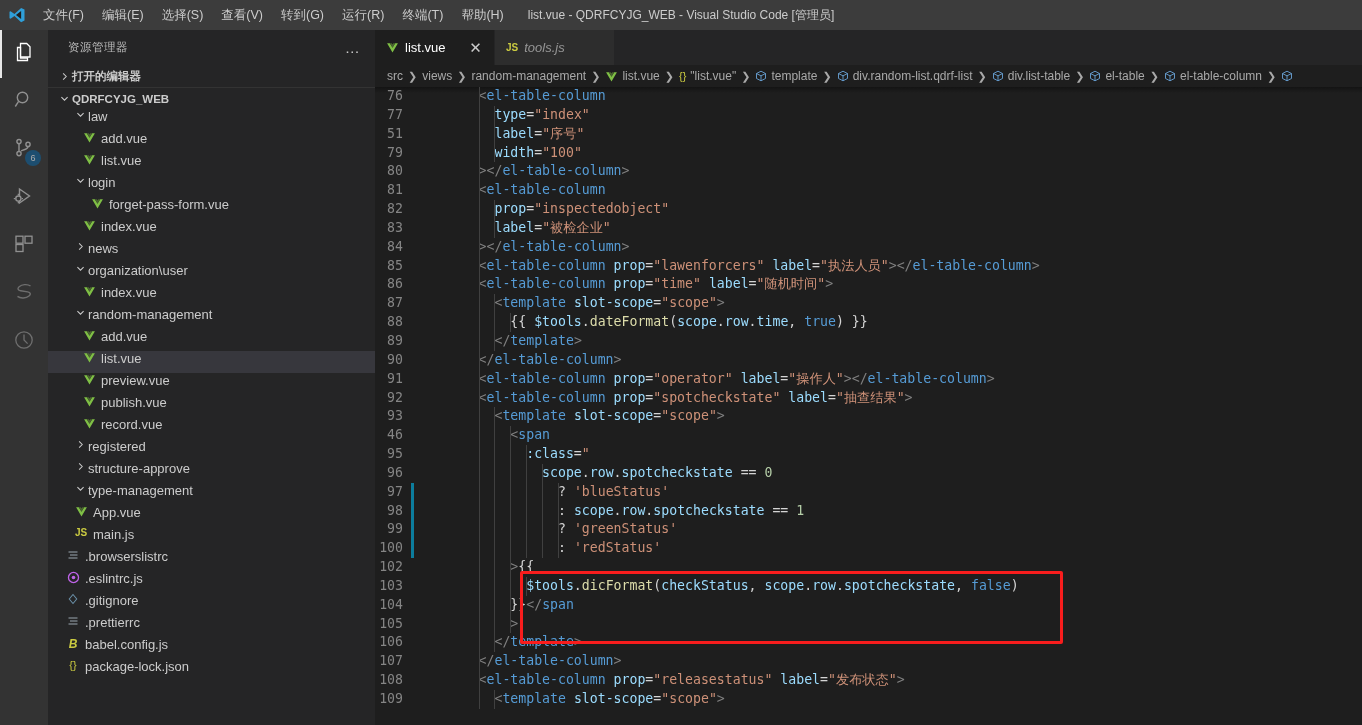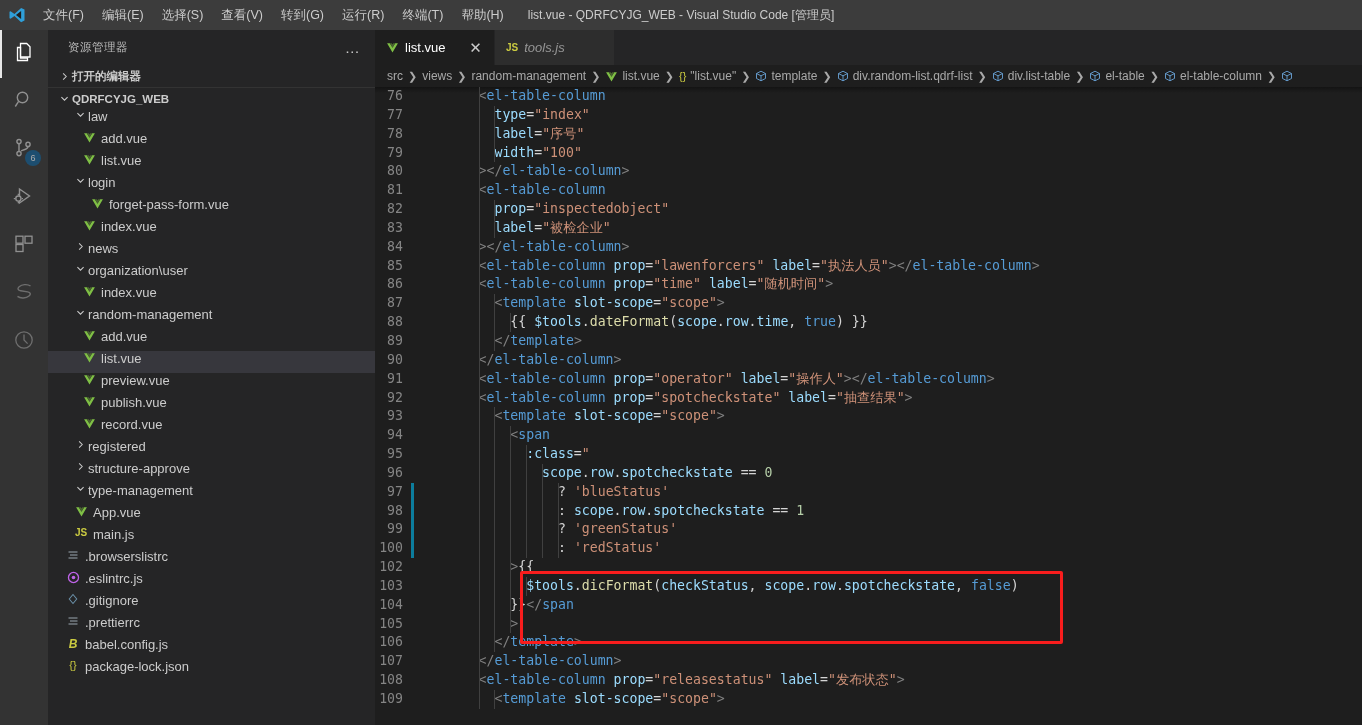--- a/index.html
+++ b/index.html
@@ -631,37 +631,37 @@
             </span>
             <span></span>
           </span>
         </div>
 
       <div class="codearea">
         <div class="scroll-shadow"></div>
         <div class="codescroll" id="codescroll">
             <div class="cline"><div class="gutter">76</div><div class="ctext"><span class="ind-guides"><span class="guide" style="left: 55.51px;"></span></span><span class="t-plain">       </span><span class="t-angle">&lt;</span><span class="t-tag">el-table-column</span></div></div>
             <div class="cline"><div class="gutter">77</div><div class="ctext"><span class="ind-guides"><span class="guide" style="left: 55.51px;"></span><span class="guide" style="left: 71.37px;"></span></span><span class="t-plain">         </span><span class="t-attr">type</span><span class="t-plain">=</span><span class="t-str">"index"</span></div></div>
-            <div class="cline"><div class="gutter">78</div><div class="ctext"><span class="ind-guides"><span class="guide" style="left: 55.51px;"></span><span class="guide" style="left: 71.37px;"></span></span><span class="t-plain">         </span><span class="t-attr">label</span><span class="t-plain">=</span><span class="t-str">"序号"</span></div></div>
+            <div class="cline"><div class="gutter">51</div><div class="ctext"><span class="ind-guides"><span class="guide" style="left: 55.51px;"></span><span class="guide" style="left: 71.37px;"></span></span><span class="t-plain">         </span><span class="t-attr">label</span><span class="t-plain">=</span><span class="t-str">"序号"</span></div></div>
             <div class="cline"><div class="gutter">79</div><div class="ctext"><span class="ind-guides"><span class="guide" style="left: 55.51px;"></span><span class="guide" style="left: 71.37px;"></span></span><span class="t-plain">         </span><span class="t-attr">width</span><span class="t-plain">=</span><span class="t-str">"100"</span></div></div>
             <div class="cline"><div class="gutter">80</div><div class="ctext"><span class="ind-guides"><span class="guide" style="left: 55.51px;"></span></span><span class="t-plain">       </span><span class="t-angle">&gt;</span><span class="t-angle">&lt;/</span><span class="t-tag">el-table-column</span><span class="t-angle">&gt;</span></div></div>
             <div class="cline"><div class="gutter">81</div><div class="ctext"><span class="ind-guides"><span class="guide" style="left: 55.51px;"></span></span><span class="t-plain">       </span><span class="t-angle">&lt;</span><span class="t-tag">el-table-column</span></div></div>
             <div class="cline"><div class="gutter">82</div><div class="ctext"><span class="ind-guides"><span class="guide" style="left: 55.51px;"></span><span class="guide" style="left: 71.37px;"></span></span><span class="t-plain">         </span><span class="t-attr">prop</span><span class="t-plain">=</span><span class="t-str">"inspectedobject"</span></div></div>
             <div class="cline"><div class="gutter">83</div><div class="ctext"><span class="ind-guides"><span class="guide" style="left: 55.51px;"></span><span class="guide" style="left: 71.37px;"></span></span><span class="t-plain">         </span><span class="t-attr">label</span><span class="t-plain">=</span><span class="t-str">"被检企业"</span></div></div>
             <div class="cline"><div class="gutter">84</div><div class="ctext"><span class="ind-guides"><span class="guide" style="left: 55.51px;"></span></span><span class="t-plain">       </span><span class="t-angle">&gt;</span><span class="t-angle">&lt;/</span><span class="t-tag">el-table-column</span><span class="t-angle">&gt;</span></div></div>
             <div class="cline"><div class="gutter">85</div><div class="ctext"><span class="ind-guides"><span class="guide" style="left: 55.51px;"></span></span><span class="t-plain">       </span><span class="t-angle">&lt;</span><span class="t-tag">el-table-column</span><span class="t-plain"> </span><span class="t-attr">prop</span><span class="t-plain">=</span><span class="t-str">"lawenforcers"</span><span class="t-plain"> </span><span class="t-attr">label</span><span class="t-plain">=</span><span class="t-str">"执法人员"</span><span class="t-angle">&gt;</span><span class="t-angle">&lt;/</span><span class="t-tag">el-table-column</span><span class="t-angle">&gt;</span></div></div>
             <div class="cline"><div class="gutter">86</div><div class="ctext"><span class="ind-guides"><span class="guide" style="left: 55.51px;"></span></span><span class="t-plain">       </span><span class="t-angle">&lt;</span><span class="t-tag">el-table-column</span><span class="t-plain"> </span><span class="t-attr">prop</span><span class="t-plain">=</span><span class="t-str">"time"</span><span class="t-plain"> </span><span class="t-attr">label</span><span class="t-plain">=</span><span class="t-str">"随机时间"</span><span class="t-angle">&gt;</span></div></div>
             <div class="cline"><div class="gutter">87</div><div class="ctext"><span class="ind-guides"><span class="guide" style="left: 55.51px;"></span><span class="guide" style="left: 71.37px;"></span></span><span class="t-plain">         </span><span class="t-angle">&lt;</span><span class="t-tag">template</span><span class="t-plain"> </span><span class="t-attr">slot-scope</span><span class="t-plain">=</span><span class="t-str">"scope"</span><span class="t-angle">&gt;</span></div></div>
             <div class="cline"><div class="gutter">88</div><div class="ctext"><span class="ind-guides"><span class="guide" style="left: 55.51px;"></span><span class="guide" style="left: 71.37px;"></span><span class="guide" style="left: 87.23px;"></span></span><span class="t-plain">           </span><span class="t-punc">{{ </span><span class="t-var">$tools</span><span class="t-punc">.</span><span class="t-fn">dateFormat</span><span class="t-punc">(</span><span class="t-var">scope</span><span class="t-punc">.</span><span class="t-var">row</span><span class="t-punc">.</span><span class="t-var">time</span><span class="t-punc">, </span><span class="t-kw">true</span><span class="t-punc">) }}</span></div></div>
             <div class="cline"><div class="gutter">89</div><div class="ctext"><span class="ind-guides"><span class="guide" style="left: 55.51px;"></span><span class="guide" style="left: 71.37px;"></span></span><span class="t-plain">         </span><span class="t-angle">&lt;/</span><span class="t-tag">template</span><span class="t-angle">&gt;</span></div></div>
             <div class="cline"><div class="gutter">90</div><div class="ctext"><span class="ind-guides"><span class="guide" style="left: 55.51px;"></span></span><span class="t-plain">       </span><span class="t-angle">&lt;/</span><span class="t-tag">el-table-column</span><span class="t-angle">&gt;</span></div></div>
             <div class="cline"><div class="gutter">91</div><div class="ctext"><span class="ind-guides"><span class="guide" style="left: 55.51px;"></span></span><span class="t-plain">       </span><span class="t-angle">&lt;</span><span class="t-tag">el-table-column</span><span class="t-plain"> </span><span class="t-attr">prop</span><span class="t-plain">=</span><span class="t-str">"operator"</span><span class="t-plain"> </span><span class="t-attr">label</span><span class="t-plain">=</span><span class="t-str">"操作人"</span><span class="t-angle">&gt;</span><span class="t-angle">&lt;/</span><span class="t-tag">el-table-column</span><span class="t-angle">&gt;</span></div></div>
             <div class="cline"><div class="gutter">92</div><div class="ctext"><span class="ind-guides"><span class="guide" style="left: 55.51px;"></span></span><span class="t-plain">       </span><span class="t-angle">&lt;</span><span class="t-tag">el-table-column</span><span class="t-plain"> </span><span class="t-attr">prop</span><span class="t-plain">=</span><span class="t-str">"spotcheckstate"</span><span class="t-plain"> </span><span class="t-attr">label</span><span class="t-plain">=</span><span class="t-str">"抽查结果"</span><span class="t-angle">&gt;</span></div></div>
             <div class="cline"><div class="gutter">93</div><div class="ctext"><span class="ind-guides"><span class="guide" style="left: 55.51px;"></span><span class="guide" style="left: 71.37px;"></span></span><span class="t-plain">         </span><span class="t-angle">&lt;</span><span class="t-tag">template</span><span class="t-plain"> </span><span class="t-attr">slot-scope</span><span class="t-plain">=</span><span class="t-str">"scope"</span><span class="t-angle">&gt;</span></div></div>
-            <div class="cline"><div class="gutter">94</div><div class="ctext"><span class="ind-guides"><span class="guide" style="left: 55.51px;"></span><span class="guide" style="left: 71.37px;"></span><span class="guide" style="left: 87.23px;"></span></span><span class="t-plain">           </span><span class="t-angle">&lt;</span><span class="t-tag">span</span></div></div>
+            <div class="cline"><div class="gutter">46</div><div class="ctext"><span class="ind-guides"><span class="guide" style="left: 55.51px;"></span><span class="guide" style="left: 71.37px;"></span><span class="guide" style="left: 87.23px;"></span></span><span class="t-plain">           </span><span class="t-angle">&lt;</span><span class="t-tag">span</span></div></div>
             <div class="cline"><div class="gutter">95</div><div class="ctext"><span class="ind-guides"><span class="guide" style="left: 55.51px;"></span><span class="guide" style="left: 71.37px;"></span><span class="guide" style="left: 87.23px;"></span><span class="guide" style="left: 103.09px;"></span></span><span class="t-plain">             </span><span class="t-attr">:class</span><span class="t-plain">=</span><span class="t-str">"</span></div></div>
             <div class="cline"><div class="gutter">96</div><div class="ctext"><span class="ind-guides"><span class="guide" style="left: 55.51px;"></span><span class="guide" style="left: 71.37px;"></span><span class="guide" style="left: 87.23px;"></span><span class="guide" style="left: 103.09px;"></span><span class="guide" style="left: 118.95px;"></span></span><span class="t-plain">               </span><span class="t-var">scope</span><span class="t-punc">.</span><span class="t-var">row</span><span class="t-punc">.</span><span class="t-var">spotcheckstate</span><span class="t-punc"> == </span><span class="t-num">0</span></div></div>
             <div class="cline"><div class="gutter">97<span class="chg"></span></div><div class="ctext"><span class="ind-guides"><span class="guide" style="left: 55.51px;"></span><span class="guide" style="left: 71.37px;"></span><span class="guide" style="left: 87.23px;"></span><span class="guide" style="left: 103.09px;"></span><span class="guide" style="left: 118.95px;"></span><span class="guide" style="left: 134.81px;"></span></span><span class="t-plain">                 </span><span class="t-punc">? </span><span class="t-str">'blueStatus'</span></div></div>
             <div class="cline"><div class="gutter">98<span class="chg"></span></div><div class="ctext"><span class="ind-guides"><span class="guide" style="left: 55.51px;"></span><span class="guide" style="left: 71.37px;"></span><span class="guide" style="left: 87.23px;"></span><span class="guide" style="left: 103.09px;"></span><span class="guide" style="left: 118.95px;"></span><span class="guide" style="left: 134.81px;"></span></span><span class="t-plain">                 </span><span class="t-punc">: </span><span class="t-var">scope</span><span class="t-punc">.</span><span class="t-var">row</span><span class="t-punc">.</span><span class="t-var">spotcheckstate</span><span class="t-punc"> == </span><span class="t-num">1</span></div></div>
             <div class="cline"><div class="gutter">99<span class="chg"></span></div><div class="ctext"><span class="ind-guides"><span class="guide" style="left: 55.51px;"></span><span class="guide" style="left: 71.37px;"></span><span class="guide" style="left: 87.23px;"></span><span class="guide" style="left: 103.09px;"></span><span class="guide" style="left: 118.95px;"></span><span class="guide" style="left: 134.81px;"></span></span><span class="t-plain">                 </span><span class="t-punc">? </span><span class="t-str">'greenStatus'</span></div></div>
             <div class="cline"><div class="gutter">100<span class="chg"></span></div><div class="ctext"><span class="ind-guides"><span class="guide" style="left: 55.51px;"></span><span class="guide" style="left: 71.37px;"></span><span class="guide" style="left: 87.23px;"></span><span class="guide" style="left: 103.09px;"></span><span class="guide" style="left: 118.95px;"></span><span class="guide" style="left: 134.81px;"></span></span><span class="t-plain">                 </span><span class="t-punc">: </span><span class="t-str">'redStatus'</span></div></div>
             <div class="cline"><div class="gutter">102</div><div class="ctext"><span class="ind-guides"><span class="guide" style="left: 55.51px;"></span><span class="guide" style="left: 71.37px;"></span><span class="guide" style="left: 87.23px;"></span></span><span class="t-plain">           </span><span class="t-angle">&gt;</span><span class="t-punc">{{</span></div></div>
             <div class="cline"><div class="gutter">103</div><div class="ctext"><span class="ind-guides"><span class="guide" style="left: 55.51px;"></span><span class="guide" style="left: 71.37px;"></span><span class="guide" style="left: 87.23px;"></span><span class="guide" style="left: 103.09px;"></span></span><span class="t-plain">             </span><span class="t-var">$tools</span><span class="t-punc">.</span><span class="t-fn">dicFormat</span><span class="t-punc">(</span><span class="t-var">checkStatus</span><span class="t-punc">, </span><span class="t-var">scope</span><span class="t-punc">.</span><span class="t-var">row</span><span class="t-punc">.</span><span class="t-var">spotcheckstate</span><span class="t-punc">, </span><span class="t-kw">false</span><span class="t-punc">)</span></div></div>
             <div class="cline"><div class="gutter">104</div><div class="ctext"><span class="ind-guides"><span class="guide" style="left: 55.51px;"></span><span class="guide" style="left: 71.37px;"></span><span class="guide" style="left: 87.23px;"></span></span><span class="t-plain">           </span><span class="t-punc">}}</span><span class="t-angle">&lt;/</span><span class="t-tag">span</span></div></div>
             <div class="cline"><div class="gutter">105</div><div class="ctext"><span class="ind-guides"><span class="guide" style="left: 55.51px;"></span><span class="guide" style="left: 71.37px;"></span><span class="guide" style="left: 87.23px;"></span></span><span class="t-plain">           </span><span class="t-angle">&gt;</span></div></div>

